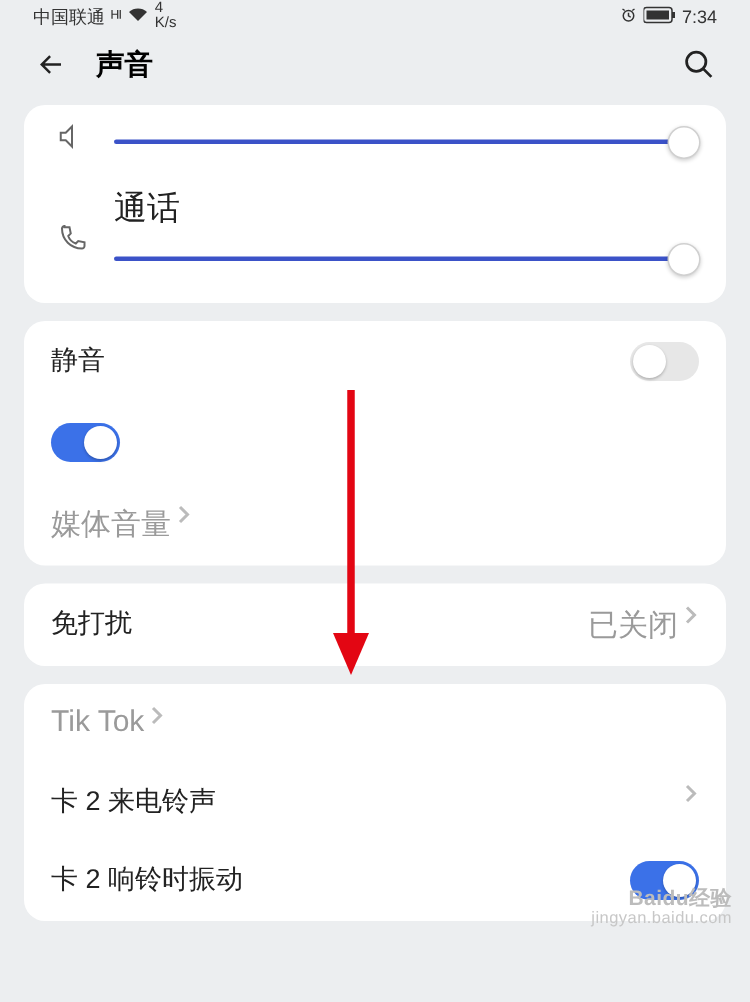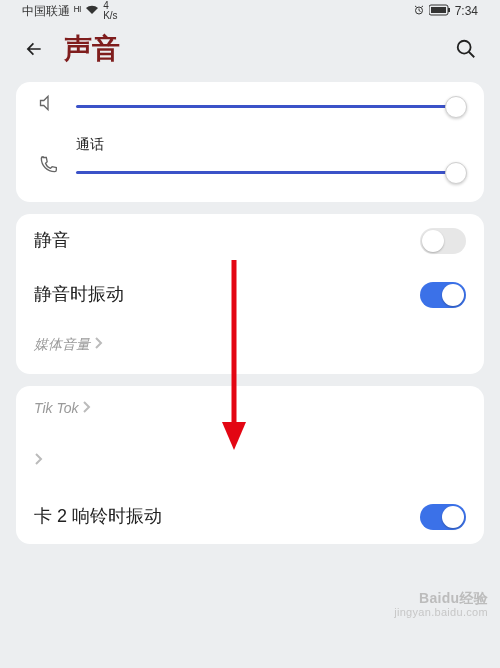--- a/index.html
+++ b/index.html
@@ -6,38 +6,38 @@
   html, body { width: 500px; height: 668px; }
   body { background: #eceef0; font-family: -apple-system, "Helvetica Neue", Arial, sans-serif; overflow: hidden; position: relative; }
   .phone { width: 500px; height: 624px; background: #eceef0; position: relative; }
 
   .statusbar { display: flex; justify-content: space-between; align-items: center; height: 22px; padding: 0 22px; font-size: 12px; color: #333; }
   .statusbar .left, .statusbar .right { display: flex; align-items: center; gap: 4px; }
   .statusbar .net { font-size: 10px; line-height: 10px; }
 
   .header { display: flex; align-items: center; padding: 8px 22px 14px 22px; }
   .header .back { width: 24px; height: 24px; display: flex; align-items: center; justify-content: center; }
-  .header .title { font-size: 28px; font-weight: 600; margin-left: 18px; color: #7f1d1d; }
+  .header .title { font-size: 19px; font-weight: 600; margin-left: 18px; color: #000000; }
   .header .search { margin-left: auto; width: 24px; height: 24px; display:flex; align-items:center; justify-content:center;}
 
   .card { background: #fff; margin: 0 16px 12px 16px; border-radius: 14px; overflow: hidden; }
   .card.first { padding: 6px 0 18px 0; }
 
   .slider-row { display: flex; align-items: center; padding: 6px 18px 0 18px; }
   .slider-row .icon { width: 28px; height: 28px; display:flex; align-items:center; justify-content:center; color:#555; }
   .slider-col { flex: 1; margin-left: 14px; }
-  .slider-label { font-size: 14px; color: #222; margin-bottom: 6px; margin-top: 12px; }
+  .slider-label { font-size: 22px; color: #222; margin-bottom: 6px; margin-top: 12px; }
   .slider-track { position: relative; height: 24px; }
   .track-line { position: absolute; left: 0; right: 0; top: 11px; height: 3px; background: #3b52c8; border-radius: 2px; }
   .thumb { position: absolute; right: -1px; top: 2px; width: 22px; height: 22px; background: #fff; border: 1px solid #d0d0d0; border-radius: 50%; box-shadow: 0 1px 3px rgba(0,0,0,.2); }
 
   .row { display: flex; align-items: flex-start; padding: 14px 18px; min-height: 52px; }
   .row + .row { border-top: 0; }
   .row .label { font-size: 18px; color: #222; flex: 1; }
-  .row .value { font-size: 14px; color: #9a9a9a; margin-right: 4px; font-style: italic; }
+  .row .value { font-size: 20px; color: #9a9a9a; margin-right: 4px; }
   .row .chev { width: 10px; height: 14px; display:flex; align-items:center; justify-content:center; color:#bbb; }
 
   .toggle { width: 46px; height: 26px; border-radius: 13px; position: relative; }
   .toggle .knob { width: 22px; height: 22px; background: #fff; border-radius: 50%; position: absolute; top: 2px; box-shadow: 0 1px 2px rgba(0,0,0,.25); }
   .toggle.off { background: #e7e7e7; }
   .toggle.off .knob { left: 2px; }
   .toggle.on { background: #3b71e8; }
   .toggle.on .knob { right: 2px; }
 
   
@@ -129,46 +129,57 @@
   </div>
 
   <div class="card">
     <div class="row">
       <div class="label">静音</div>
       <div class="toggle off">
           <div class="knob"></div>
         </div>
     </div>
     <div class="row">
-      <div class="label">静音时振动</div>
       <div class="toggle on">
           <div class="knob"></div>
         </div>
     </div>
     <div class="row">
       <div class="value">媒体音量</div>
       <div class="chev">
           <svg width="8" height="12" viewBox="0 0 8 12">
             <path d="M1 1l5 5-5 5" fill="none" stroke="#bbb" stroke-width="2"></path>
           </svg>
         </div>
     </div>
   </div>
 
-
   <div class="card">
     <div class="row">
+      <div class="label">免打扰</div>
+      <div class="value">已关闭</div>
+      <div class="chev">
+          <svg width="8" height="12" viewBox="0 0 8 12">
+            <path d="M1 1l5 5-5 5" fill="none" stroke="#bbb" stroke-width="2"></path>
+          </svg>
+        </div>
+    </div>
+  </div>
+
+  <div class="card">
+    <div class="row">
       <div class="value">Tik Tok</div>
       <div class="chev">
           <svg width="8" height="12" viewBox="0 0 8 12">
             <path d="M1 1l5 5-5 5" fill="none" stroke="#bbb" stroke-width="2"></path>
           </svg>
         </div>
     </div>
     <div class="row">
+      <div class="label">卡 2 来电铃声</div>
       <div class="chev">
           <svg width="8" height="12" viewBox="0 0 8 12">
             <path d="M1 1l5 5-5 5" fill="none" stroke="#bbb" stroke-width="2"></path>
           </svg>
         </div>
     </div>
     <div class="row">
       <div class="label">卡 2 响铃时振动</div>
       <div class="toggle on">
           <div class="knob"></div>

